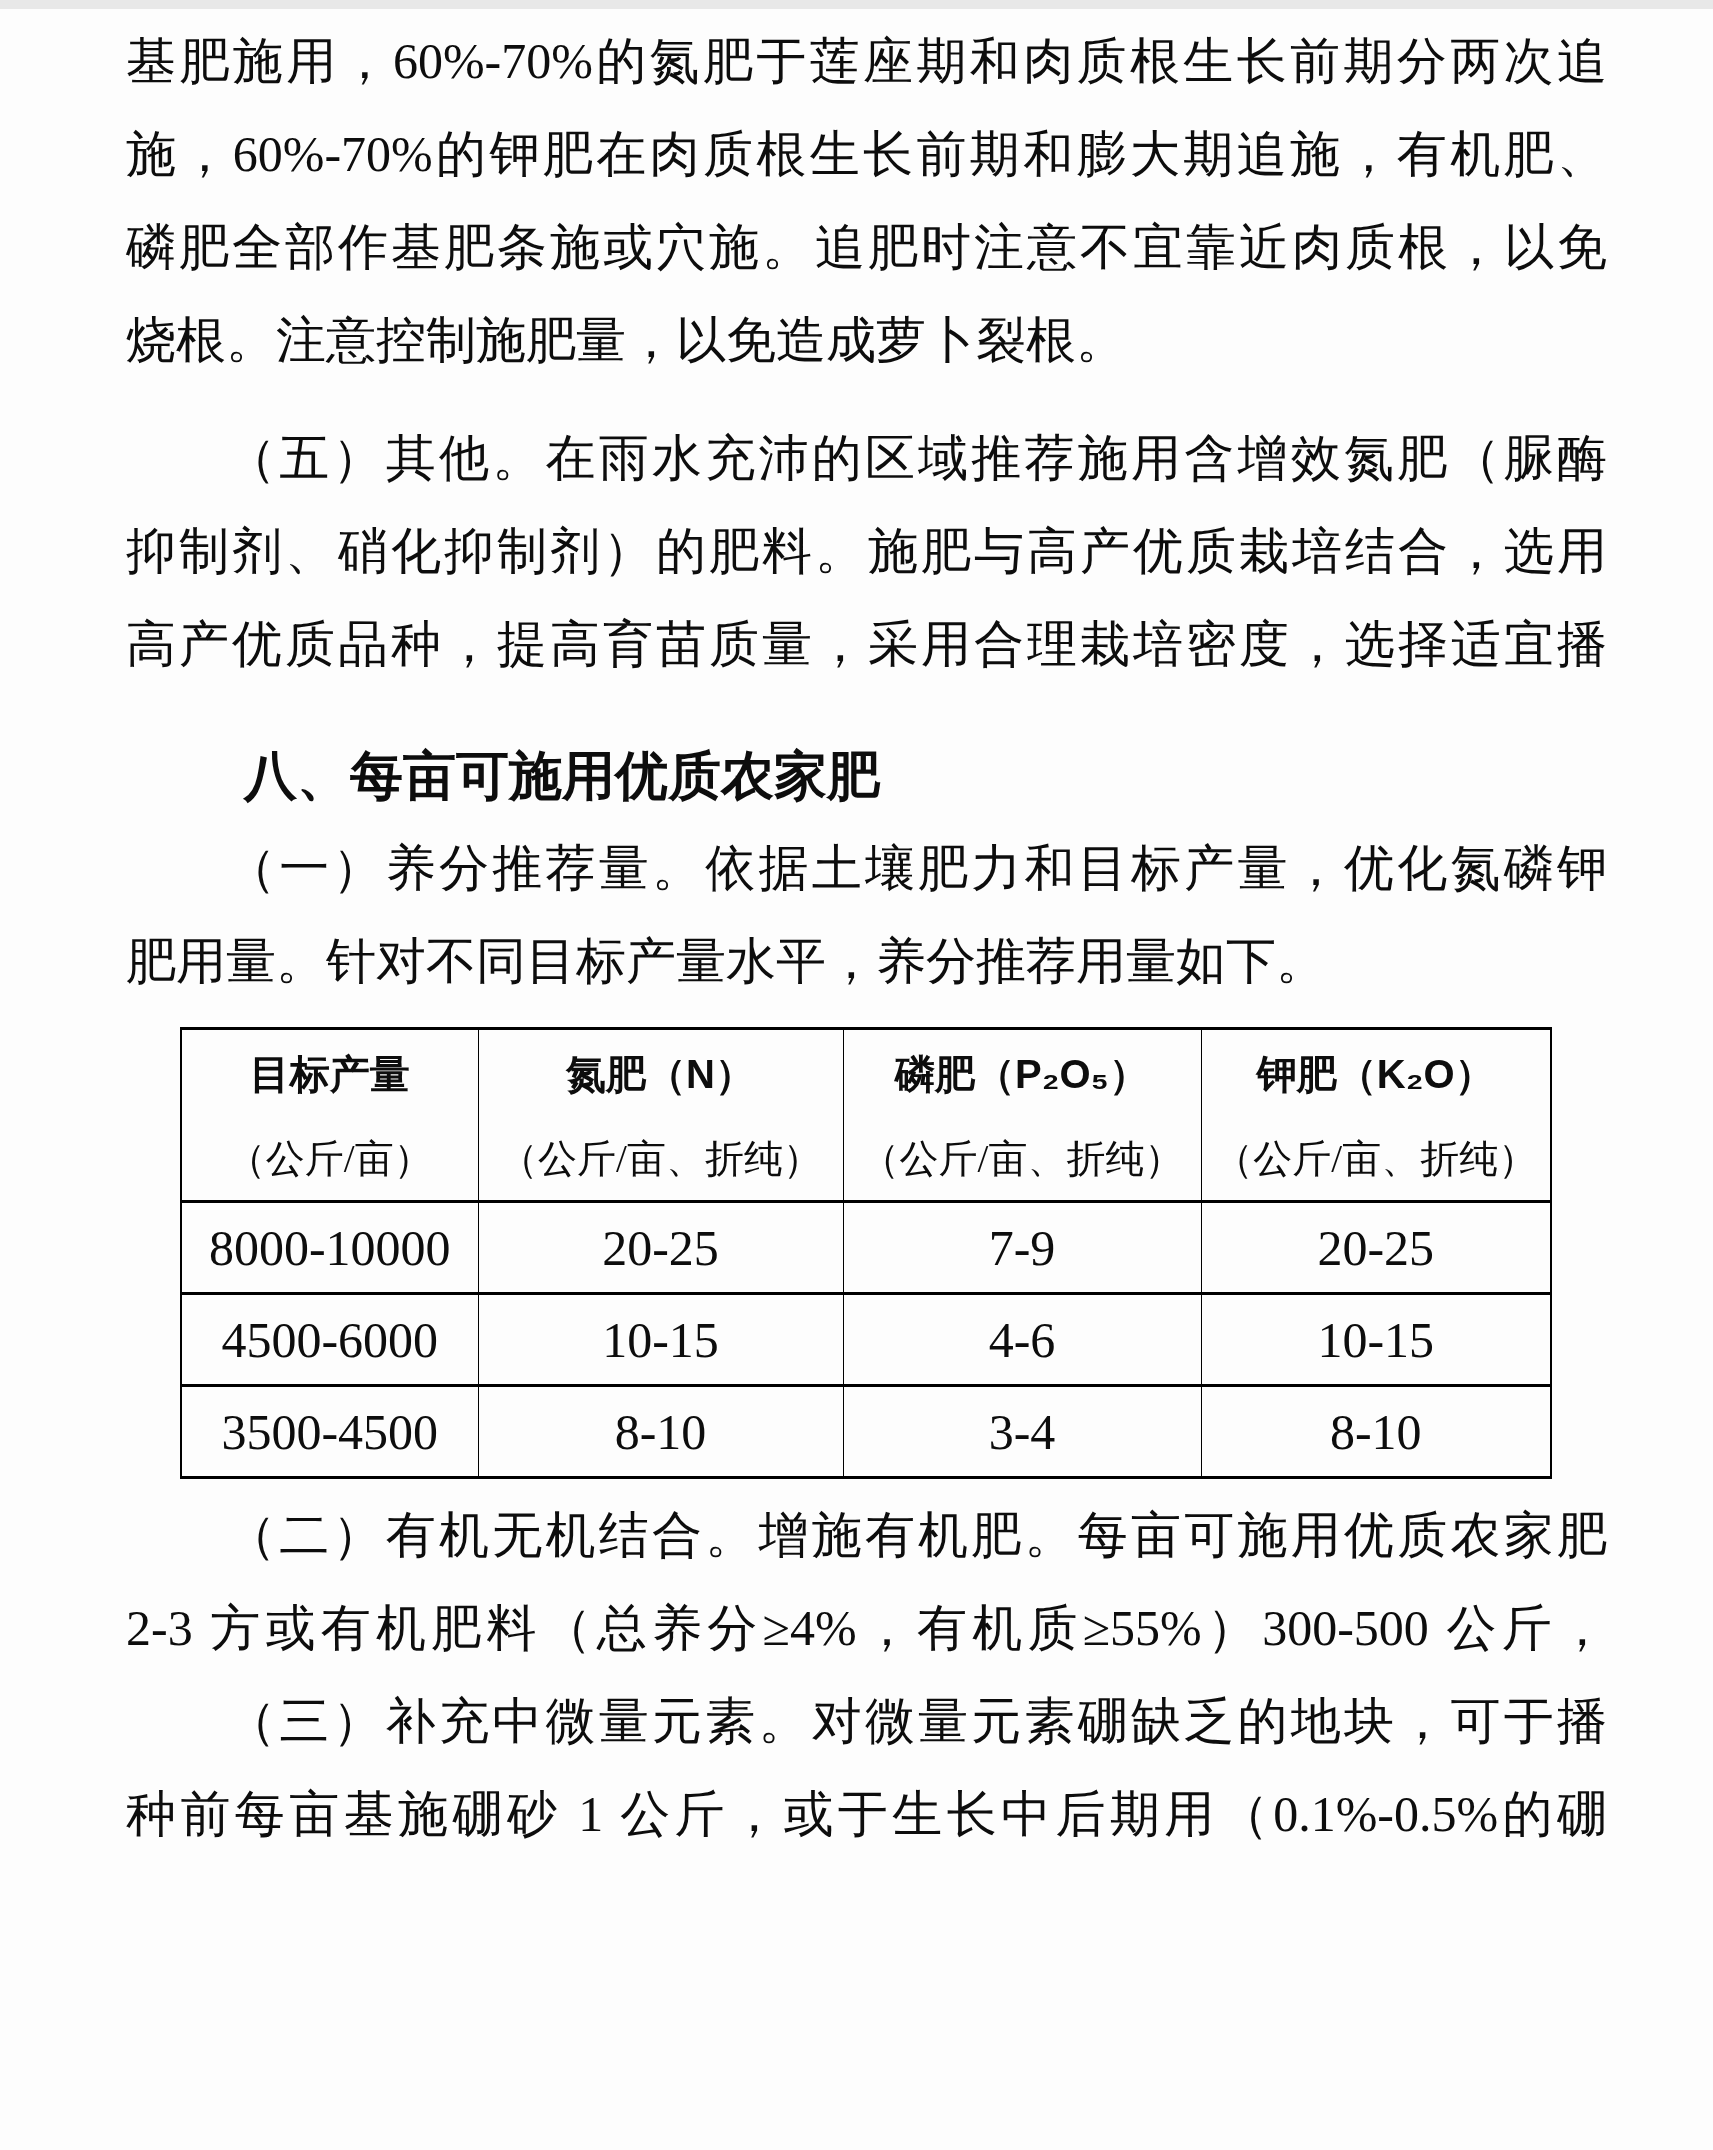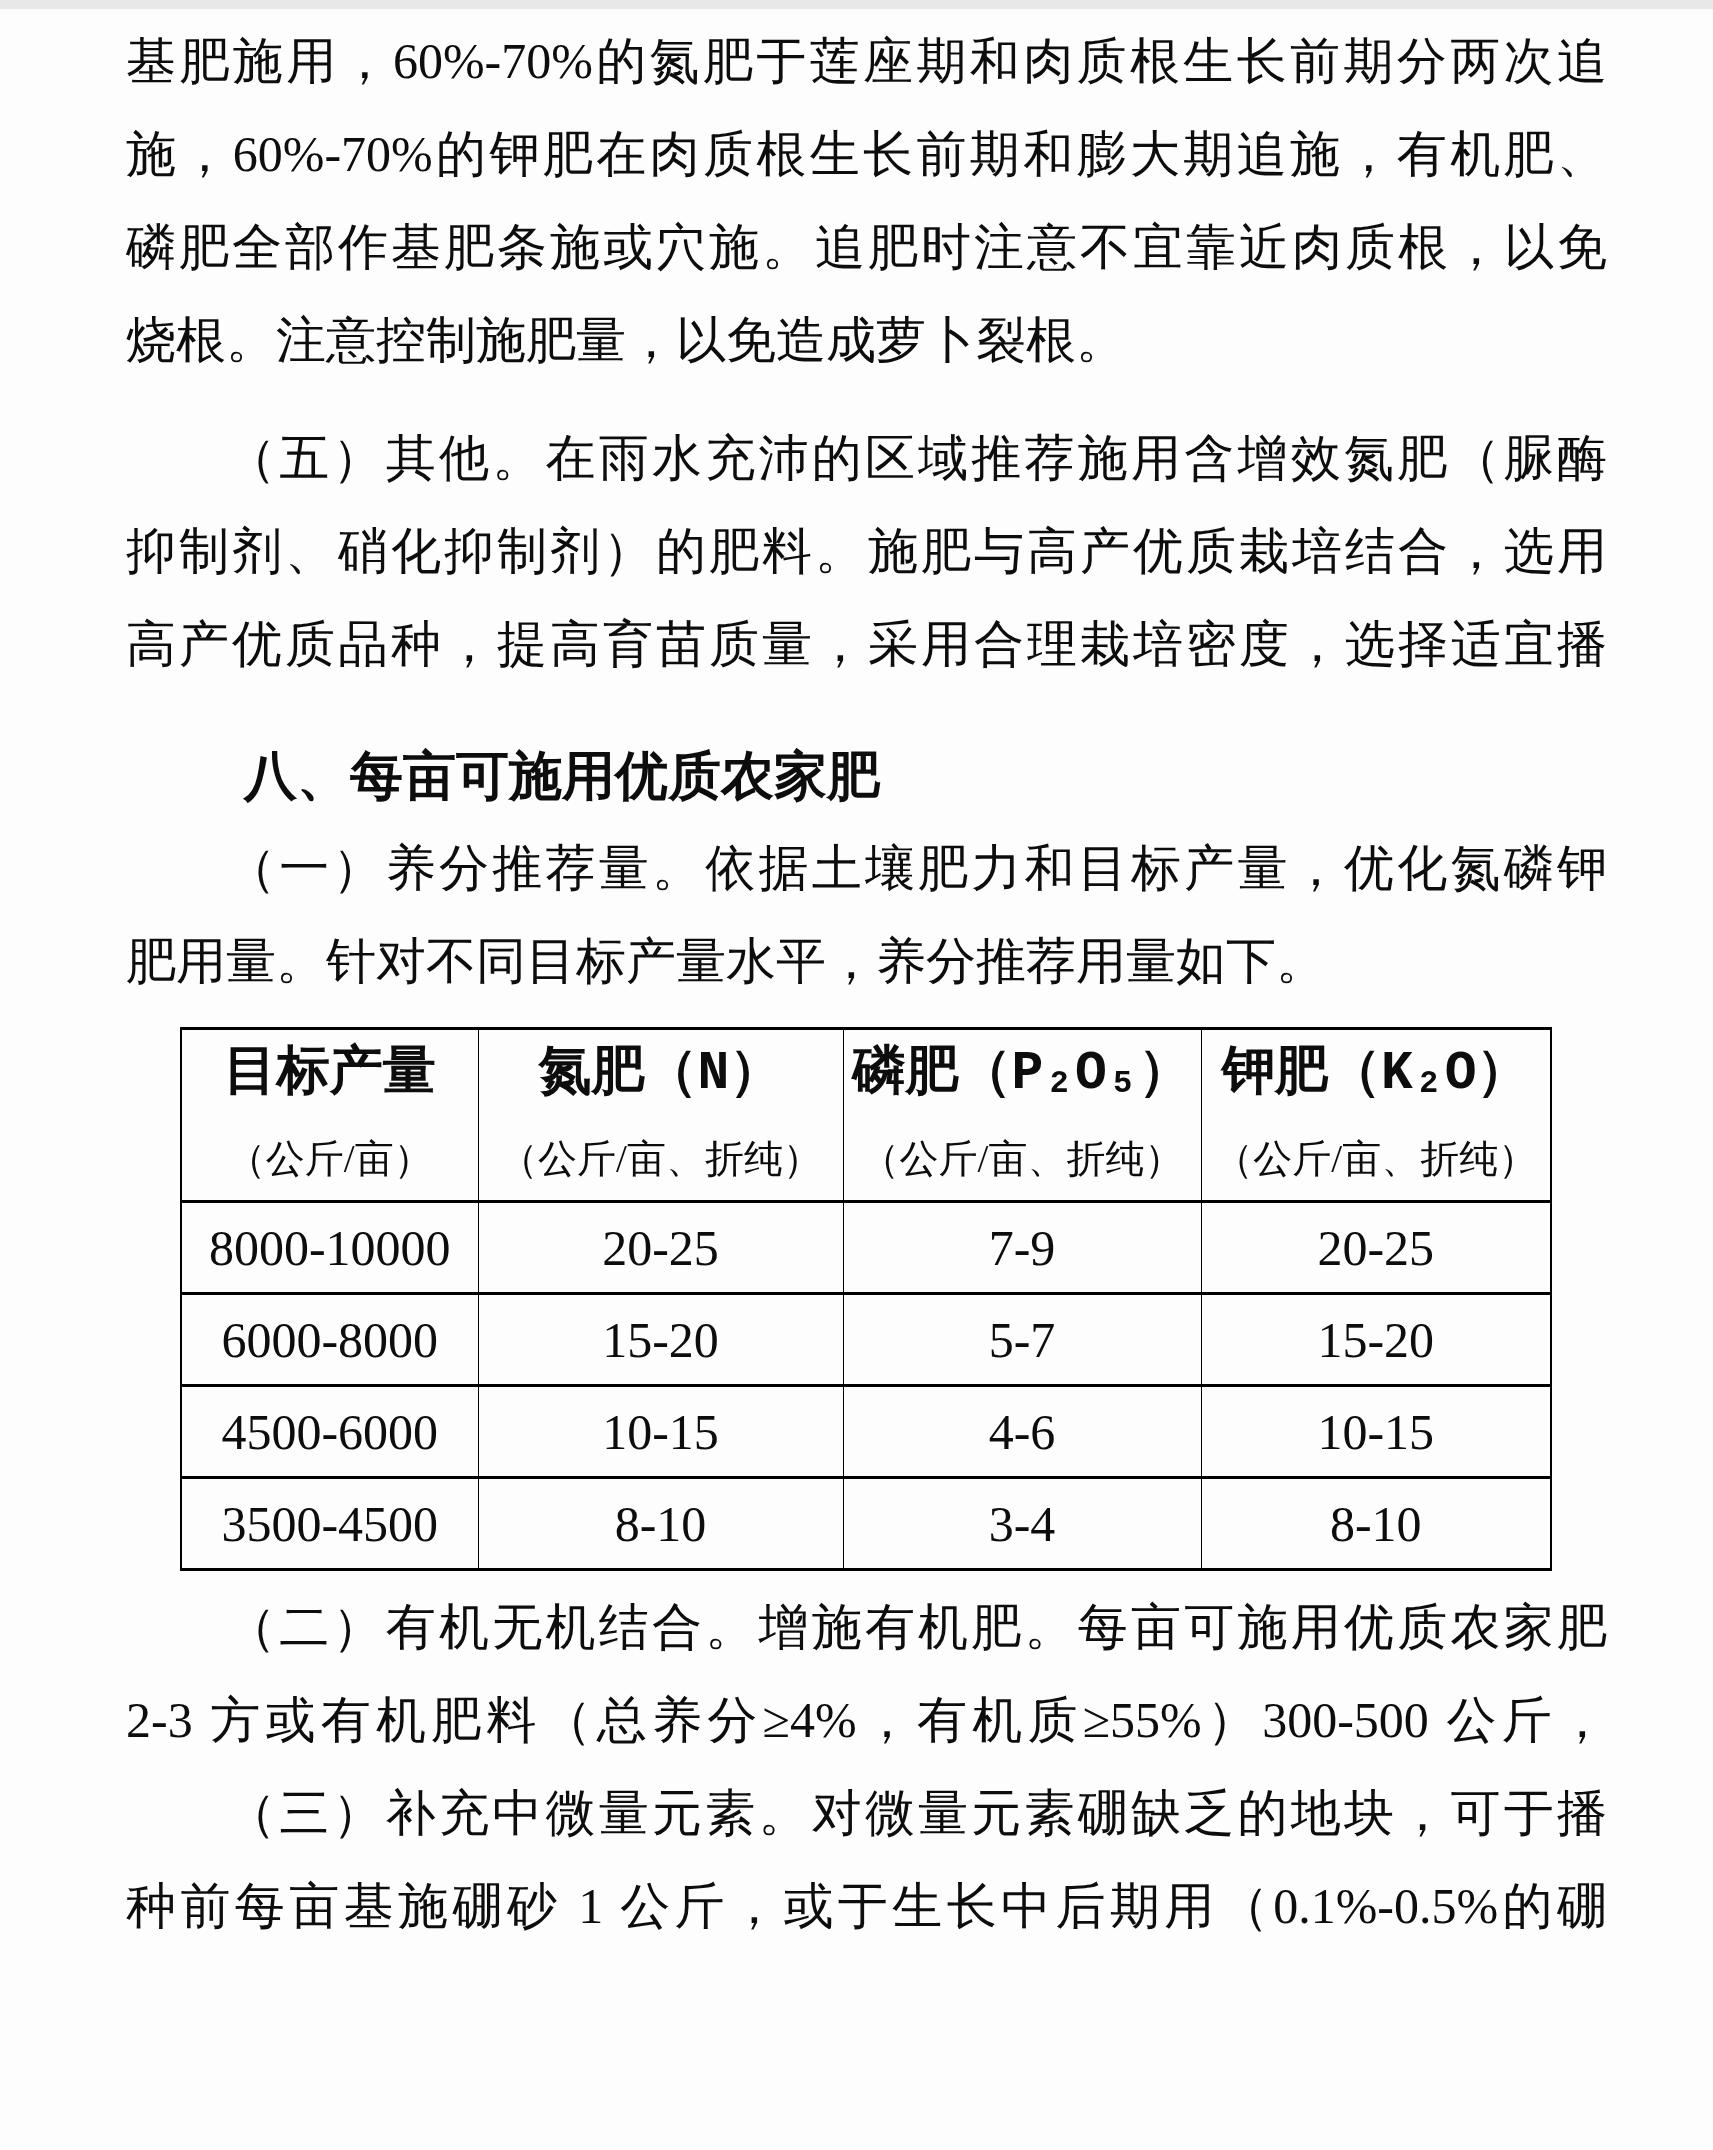--- a/index.html
+++ b/index.html
@@ -53,24 +53,24 @@
     vertical-align:middle;
     overflow:hidden;
   }
   table.rec th{ height:170px; font-weight:normal; }
   table.rec td{
     height:89px;
     font-size:50px;
     font-family:"Liberation Serif","DejaVu Serif",serif;
   }
   .tht{
-    font-size:53px;
+    font-size:40px;
     line-height:63px;
     font-weight:bold;
-    font-family:Liberation Mono, monospace;
+    font-family:Liberation Sans, sans-serif;
   }
   .thu{
     font-size:39px;
     line-height:58px;
     margin-top:24px;
     font-family:"Liberation Serif","DejaVu Serif",serif;
   }
   .para-two{ margin-top:10px; }
   .para-three{ margin-top:0; }
 </style>
@@ -125,26 +125,20 @@
         <div class="thu">（公斤/亩、折纯）</div>
       </th>
     </tr>
     <tr>
       <td>8000-10000</td>
       <td>20-25</td>
       <td>7-9</td>
       <td>20-25</td>
     </tr>
     <tr>
-      <td>6000-8000</td>
-      <td>15-20</td>
-      <td>5-7</td>
-      <td>15-20</td>
-    </tr>
-    <tr>
       <td>4500-6000</td>
       <td>10-15</td>
       <td>4-6</td>
       <td>10-15</td>
     </tr>
     <tr>
       <td>3500-4500</td>
       <td>8-10</td>
       <td>3-4</td>
       <td>8-10</td>

